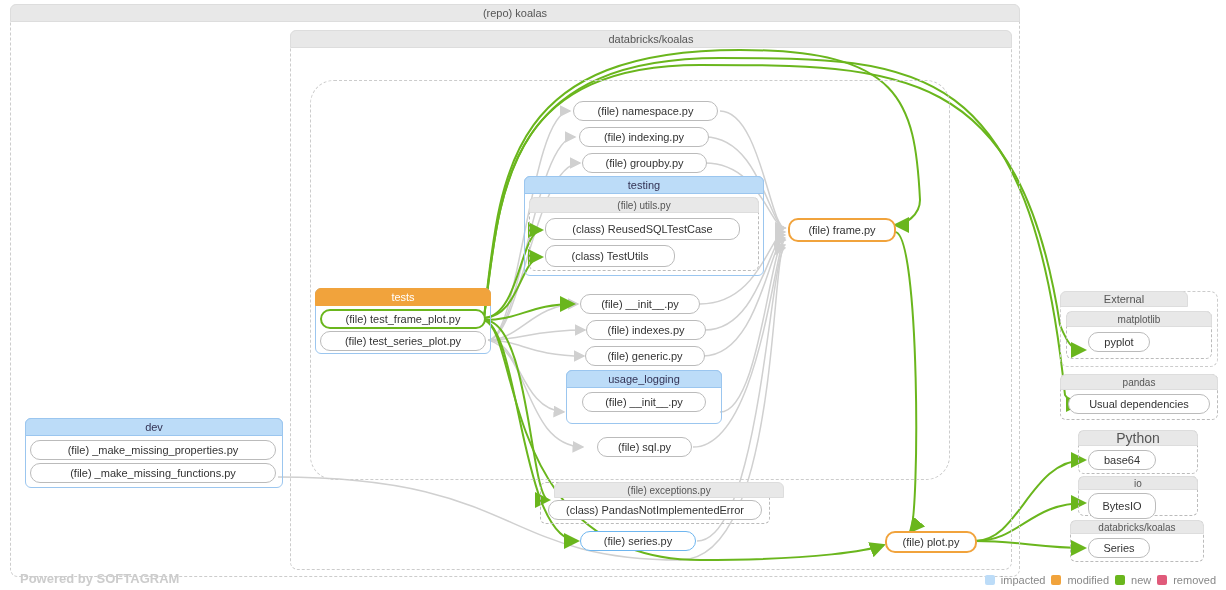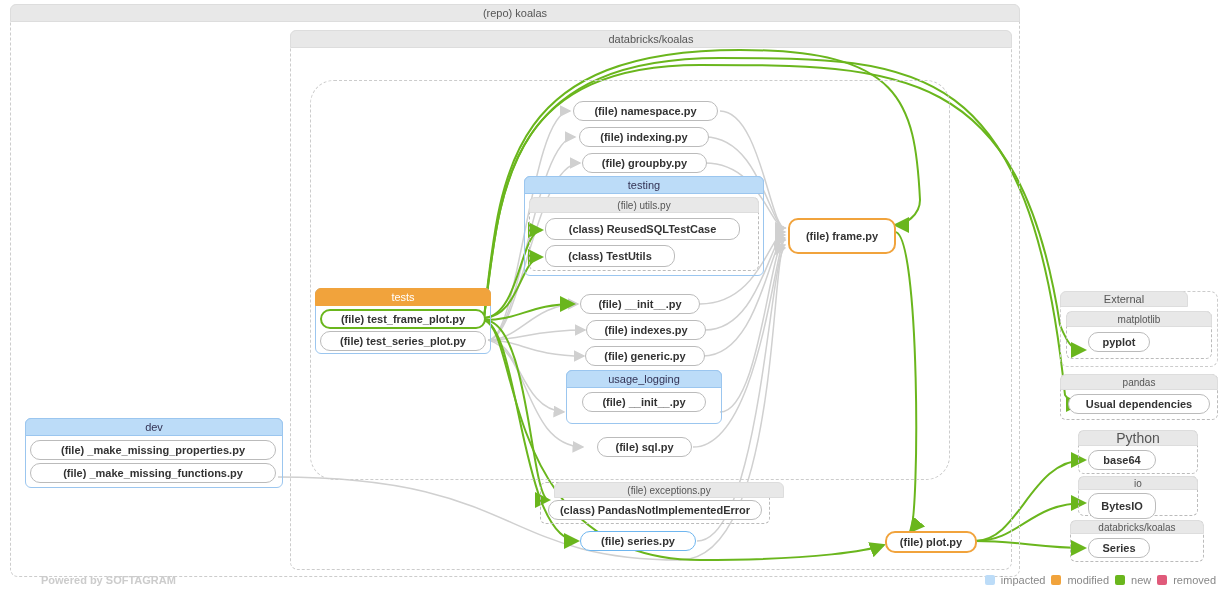--- a/index.html
+++ b/index.html
@@ -1,34 +1,34 @@
 <!DOCTYPE html>
 <html><head>
 <meta charset="utf-8">
 <style>
   * { box-sizing: border-box; margin: 0; padding: 0; }
   html, body { width: 1226px; height: 590px; background: #fff; font-family: Verdana, Geneva, sans-serif; font-size: 11px; color: #333; }
   .canvas { position: relative; width: 1226px; height: 590px; }
-  .box { position: absolute; border-radius: 6px; text-align: right; display: flex; align-items: center; justify-content: center; padding: 2px 8px; font-weight: bold; }
+  .box { position: absolute; border-radius: 6px; text-align: right; display: flex; align-items: center; justify-content: center; padding: 2px 8px; }
   .header { position: absolute; border-top-left-radius: 6px; border-top-right-radius: 6px; text-align: center; display: flex; align-items: center; justify-content: center; font-size: 11px; }
   .panel { position: absolute; border: 1px dashed #ccc; border-radius: 8px; }
   .panel-blue { border: 1px solid #9bc6ef; border-radius: 6px; }
   .panel-gray { border: 1px dashed #bbb; border-radius: 6px; }
   .fileChip { border: 1.5px solid #bbb; background: #fff; border-radius: 10px; font-size: 11px; white-space: nowrap; }
   .classChip { border: 1.5px solid #bbb; background: #fff; border-radius: 10px; font-size: 11px; }
   .modChip { border: 2px solid #f1a33c; background: #fff; border-radius: 10px; font-size: 11px; }
   .blueChip { border: 1.5px solid #6fb6ef; background: #fff; border-radius: 10px; font-size: 11px; }
   .newChip { border: 2px solid #6ab61d; background: #fff; border-radius: 10px; font-size: 11px; }
   .hdr-gray { background: #e8e8e8; border: 1px solid #ddd; color: #555; }
   .hdr-blue { background: #bcdcf8; border: 1px solid #9bc6ef; color: #335; }
   .hdr-orange { background: #f1a33c; border: 1px solid #f1a33c; color: #fff; }
   svg.edges { position: absolute; left: 0; top: 0; width: 1226px; height: 590px; pointer-events: none; }
   .edge-gray { stroke: #d0d0d0; stroke-width: 1.5; fill: none; }
   .edge-green { stroke: #6ab61d; stroke-width: 2; fill: none; }
-  .footer { position: absolute; left: 20px; bottom: 4px; color: #ccc; font-size: 11px; font-weight: bold; margin-left: 21px; }
+  .footer { position: absolute; left: 20px; bottom: 4px; color: #ccc; font-size: 13px; font-weight: bold; }
   .legend { position: absolute; right: 10px; bottom: 4px; font-size: 11px; color: #888; display: flex; gap: 6px; align-items: center; padding-left: 12px; }
   .legend .sq { width: 10px; height: 10px; border-radius: 2px; display: inline-block; }
 </style>
 </head>
 <body>
 
 <div class="canvas">
 
 <svg class="edges" xmlns="http://www.w3.org/2000/svg">
   <defs>
@@ -164,21 +164,21 @@
     </div>
 
 <div class="panel panel-gray" style="left:540px; top:482px; width:230px; height:42px;"></div>
 <div class="header hdr-gray" style="left:540px; top:482px; width:230px; height:16px; font-size:10px;margin-left:14px;">
       <span>(file) exceptions.py</span>
     </div>
 <div class="box classChip" style="left:548px; top:500px; width:214px; height:20px;">
       <span>(class) PandasNotImplementedError</span>
     </div>
 
-<div class="box modChip" style="left:788px; top:218px; width:108px; height:36px;">
+<div class="box modChip" style="left:788px; top:218px; width:108px; height:24px;">
       <span>(file) frame.py</span>
     </div>
 
 <div class="box blueChip" style="left:580px; top:531px; width:116px; height:20px;">
       <span>(file) series.py</span>
     </div>
 
 <div class="box modChip" style="left:885px; top:531px; width:92px; height:22px;">
       <span>(file) plot.py</span>
     </div>

